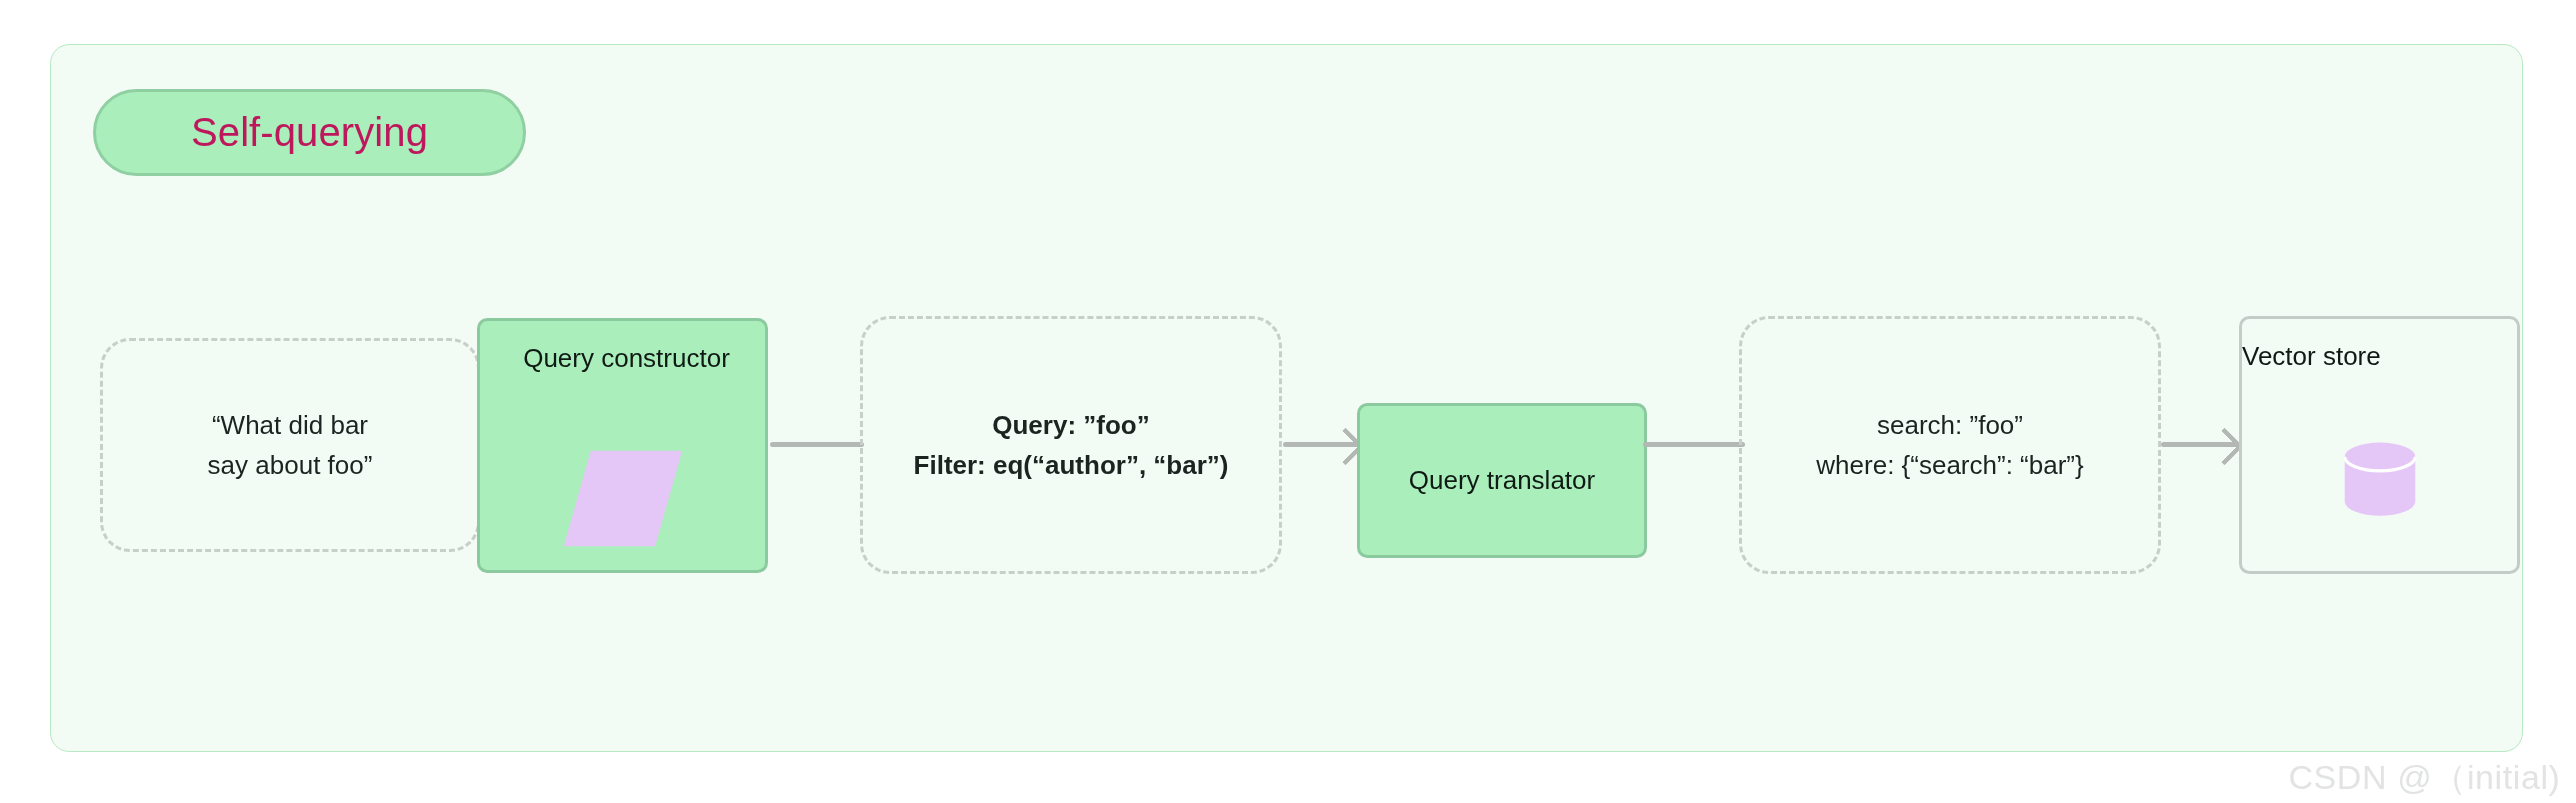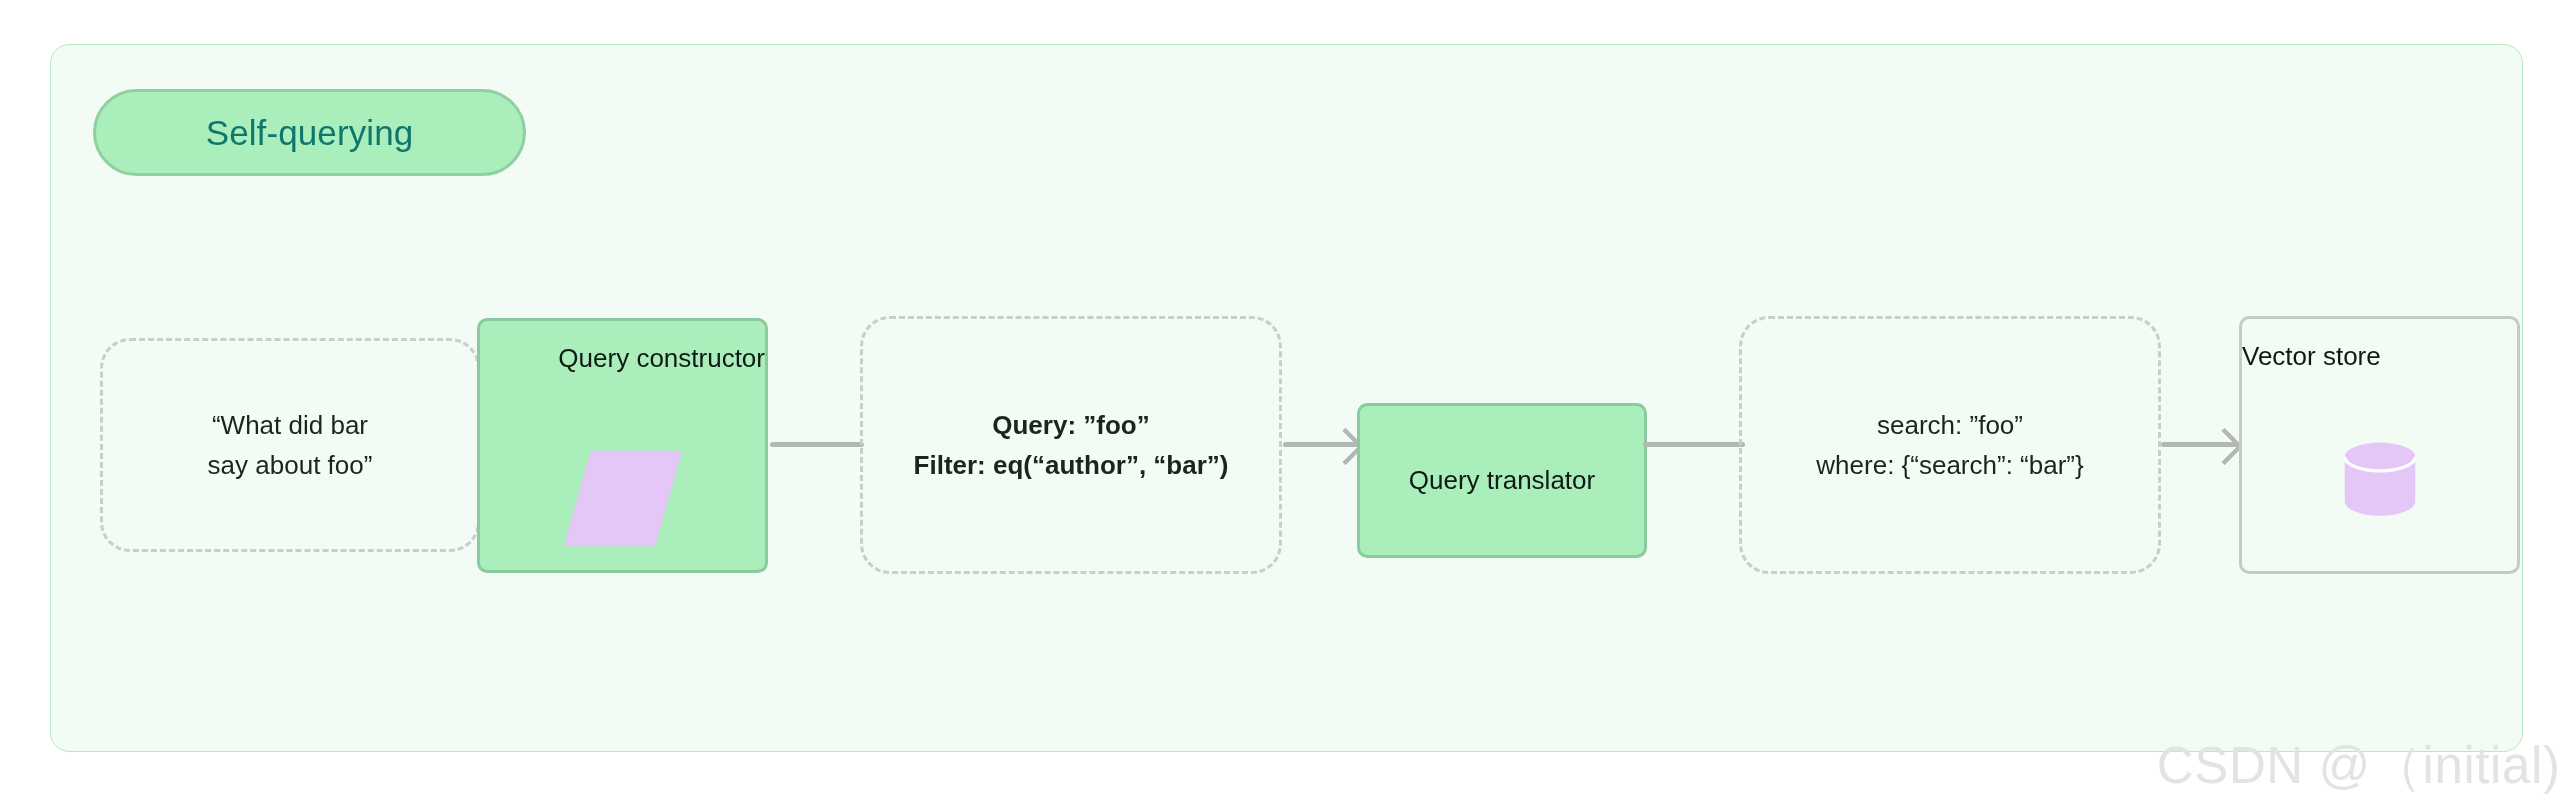--- a/index.html
+++ b/index.html
@@ -37,22 +37,22 @@
     height: 87px;
     background: #aaeebb;
     border: 3.2px solid #8fcfa2;
     border-radius: 44px;
     box-sizing: border-box;
     display: flex;
     align-items: center;
     justify-content: center;
   }
   #title-badge .label {
-    font-size: 35px;
-    color: #0f766e;
+    font-size: 40px;
+    color: #be185d;
     letter-spacing: 0.1px;
     white-space: nowrap;
   }
 
   
   .node {
     position: absolute;
     box-sizing: border-box;
     display: flex;
     flex-direction: column;
@@ -91,21 +91,21 @@
   .node-heading {
     position: absolute;
     top: 22px;
     left: 0;
     right: 0;
     text-align: left;
     font-size: 26px;
     color: #101a14;
     white-space: nowrap;
   }
-  .node-green .node-heading { text-align: right; padding-left: 8px; }
+  .node-green .node-heading { text-align: center; padding-left: 8px; }
 
   
   #node-question      { left: 100px;  top: 338px; width: 380px;  height: 214px; }
   #node-query-constructor { left: 477px;  top: 318px; width: 291px;  height: 255px; }
   #node-query-filter  { left: 860px; top: 316px; width: 422px;  height: 258px; font-weight: bold; }
   #node-query-translator  { left: 1357px; top: 367px; width: 290px;  height: 155px; margin-top: 36px; }
   #node-search-where  { left: 1739px; top: 316px; width: 422px;  height: 258px; }
   #node-vector-store  { left: 2239px; top: 316px; width: 281px;  height: 258px; }
 
   
@@ -154,21 +154,21 @@
   #arrow-3 { left: 1332px; top: 433px; }
   #conn-4 { left: 1643px; top: 442px; width: 102px; }
   #conn-5 { left: 2161px; top: 442px; width: 82px; }
   #arrow-5 { left: 2211px; top: 433px; }
 
   
   #watermark {
     position: absolute;
     right: 15.5px;
     bottom: 2.6px;
-    font-size: 51px;
+    font-size: 34px;
     color: #e2e4e3;
     white-space: nowrap;
     letter-spacing: 0.6px;
   }
 </style>
 </head>
 <body>
 
 <div id="diagram-frame">
 

